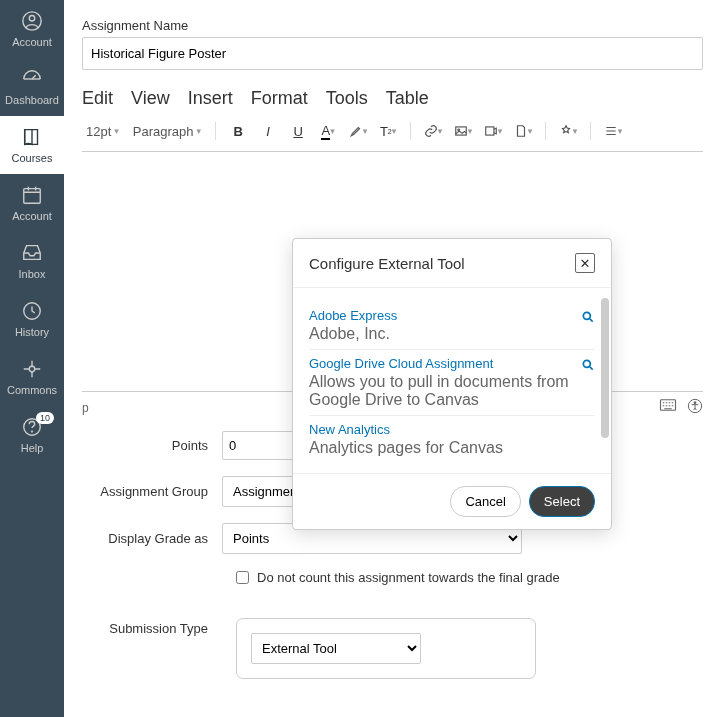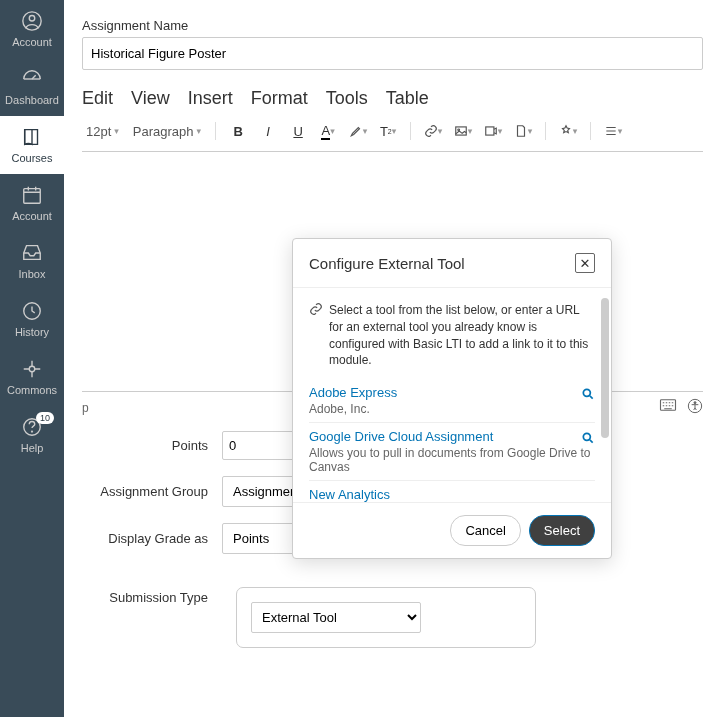--- a/index.html
+++ b/index.html
@@ -34,21 +34,21 @@
     .modal-overlay { position: absolute; left: 0; top: 0; right: 0; bottom: 0; display: flex; align-items: center; justify-content: center; }
     .modal { width: 320px; background: #fff; border: 1px solid #ccc; border-radius: 4px; box-shadow: 0 4px 20px rgba(0,0,0,.15); font-size: 12px; }
     .modal-header { display: flex; justify-content: space-between; align-items: center; padding: 14px 16px; border-bottom: 1px solid #eee; }
     .modal-header h3 { font-size: 15px; font-weight: 500; color: #333; }
     .close-btn { border: 1px solid #666; width: 20px; height: 20px; display: flex; align-items: center; justify-content: center; cursor: pointer; font-size: 13px; border-radius: 2px; }
     .modal-body { padding: 14px 16px 10px 16px; max-height: 215px; overflow: hidden; border-bottom: 1px solid #eee; position: relative; }
     .modal-body .scrollbar-track { position: absolute; right: 2px; top: 10px; width: 8px; height: 140px; background: #ccc; border-radius: 4px; }
     .modal-desc { display: flex; gap: 6px; margin-bottom: 10px; color: #333; line-height: 1.4; }
     .tool-item { padding: 6px 0; border-bottom: 1px solid #eee; position: relative; }
     .tool-item .tool-name { color: #0374B5; font-size: 13px; cursor: pointer; display: inline-block; }
-    .tool-item .tool-desc { color: #666; font-size: 12px; margin-top: 2px; }
+    .tool-item .tool-desc { color: #666; font-size: 16px; margin-top: 2px; }
     .tool-item .search-icon { position: absolute; right: 0; top: 8px; color: #0374B5; cursor: pointer; }
     .modal-footer { display: flex; justify-content: flex-end; gap: 8px; padding: 12px 16px; }
     .btn { padding: 7px 14px; font-size: 13px; border-radius: 15px; cursor: pointer; }
     .btn-default { background: #fff; border: 1px solid #ccc; }
     .btn-primary { background: #404040; border: 1px solid #0374B5; color: #fff; }
   </style>
 </head>
 <body>
 
 <div class="sidebar">
@@ -234,45 +234,43 @@
       <div class="row-ctrl"><input class="points-input" value="0" style=""></div>
     </div>
     <div class="form-row">
       <div class="row-label">Assignment Group</div>
       <div class="row-ctrl"><select class="select-ctrl"><option>Assignments</option></select></div>
     </div>
     <div class="form-row">
       <div class="row-label">Display Grade as</div>
       <div class="row-ctrl"><select class="select-ctrl"><option>Points</option></select></div>
     </div>
+    <div class="checkbox-row">
+      <input type="checkbox" style="">
+      <span>Do not count this assignment towards the final grade</span>
+    </div>
     <div class="form-row" style="align-items: flex-start;">
       <div class="row-label" style="padding-top:20px;">Submission Type</div>
     </div>
     <div class="sub-type-box" style="margin-top:-34px;">
       <select class="select-ctrl sm"><option>External Tool</option></select>
     </div>
   </div>
 </div>
 
 <div class="modal-overlay">
   <div class="modal" style="position:absolute; left:292px; top:238px;">
     <div class="modal-header">
       <h3>Configure External Tool</h3>
       <div class="close-btn">
         <span>✕</span>
       </div>
     </div>
     <div class="modal-body">
       <div class="scrollbar-track"></div>
-      <div class="modal-desc">
-        <span><svg width="14" height="14" viewBox="0 0 24 24" stroke="#555" fill="none" stroke-width="2">
-              <path d="M10 14a5 5 0 007 0l3-3a5 5 0 00-7-7l-1 1M14 10a5 5 0 00-7 0l-3 3a5 5 0 007 7l1-1"></path>
-            </svg></span>
-        <span>Select a tool from the list below, or enter a URL for an external tool you already know is configured with Basic LTI to add a link to it to this module.</span>
-      </div>
       <div class="tool-item">
         <span class="tool-name">Adobe Express</span>
         <span class="search-icon"><svg width="14" height="14" viewBox="0 0 24 24" stroke="#0374B5" fill="none" stroke-width="3">
               <circle cx="10" cy="10" r="6"></circle>
               <path d="M15 15l5 5"></path>
             </svg></span>
         <div class="tool-desc">Adobe, Inc.</div>
       </div>
       <div class="tool-item">
         <span class="tool-name">Google Drive Cloud Assignment</span>

